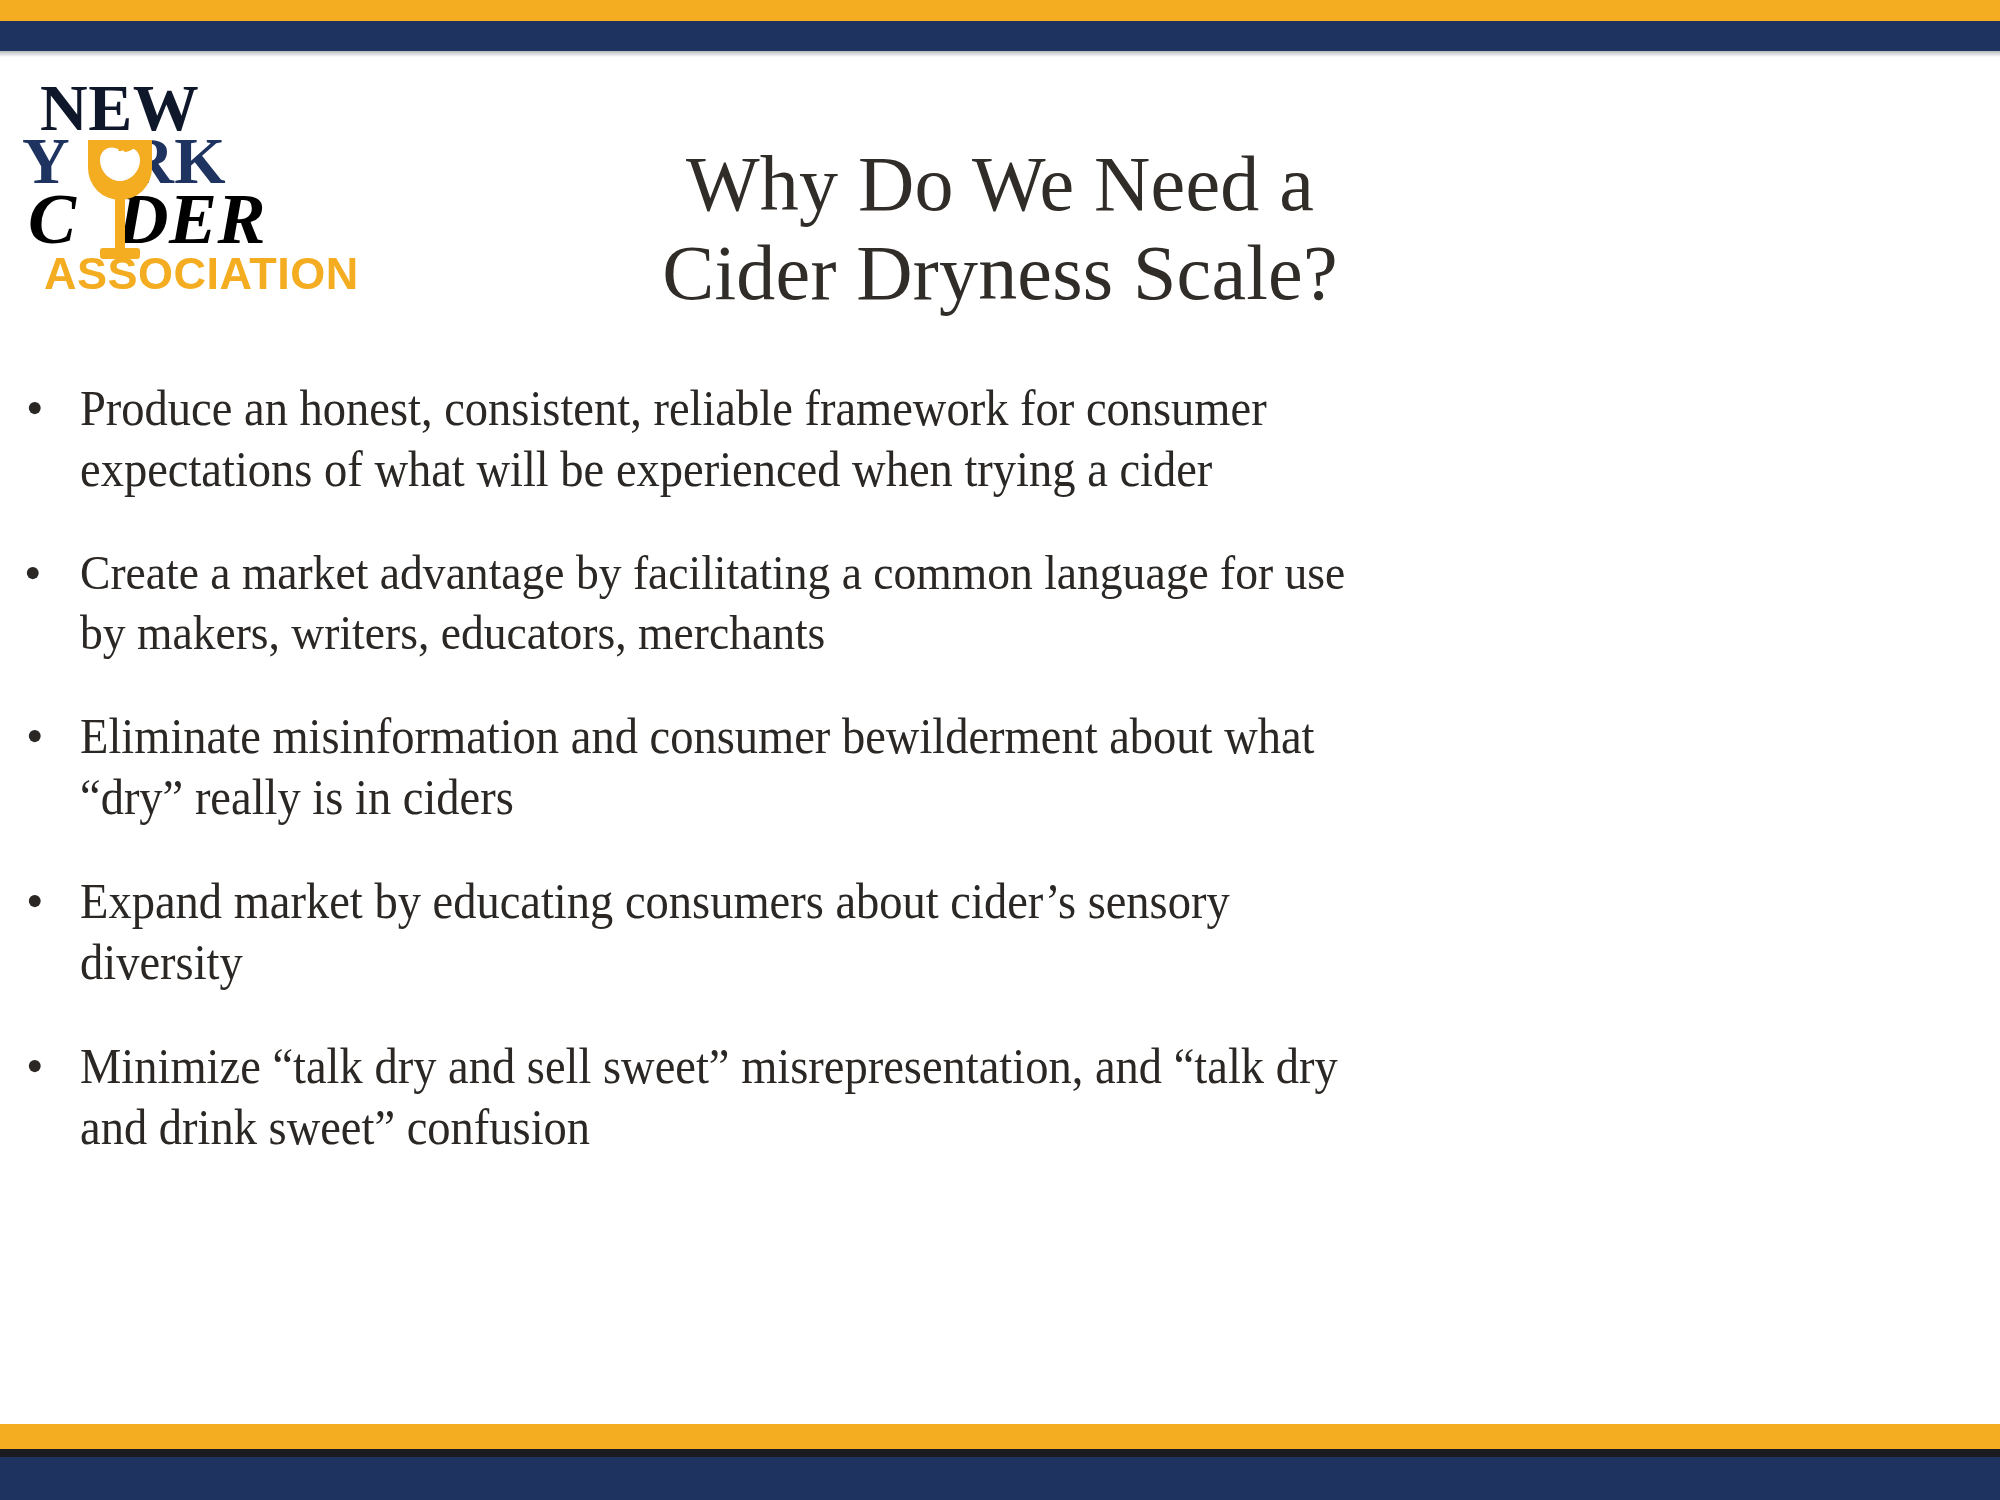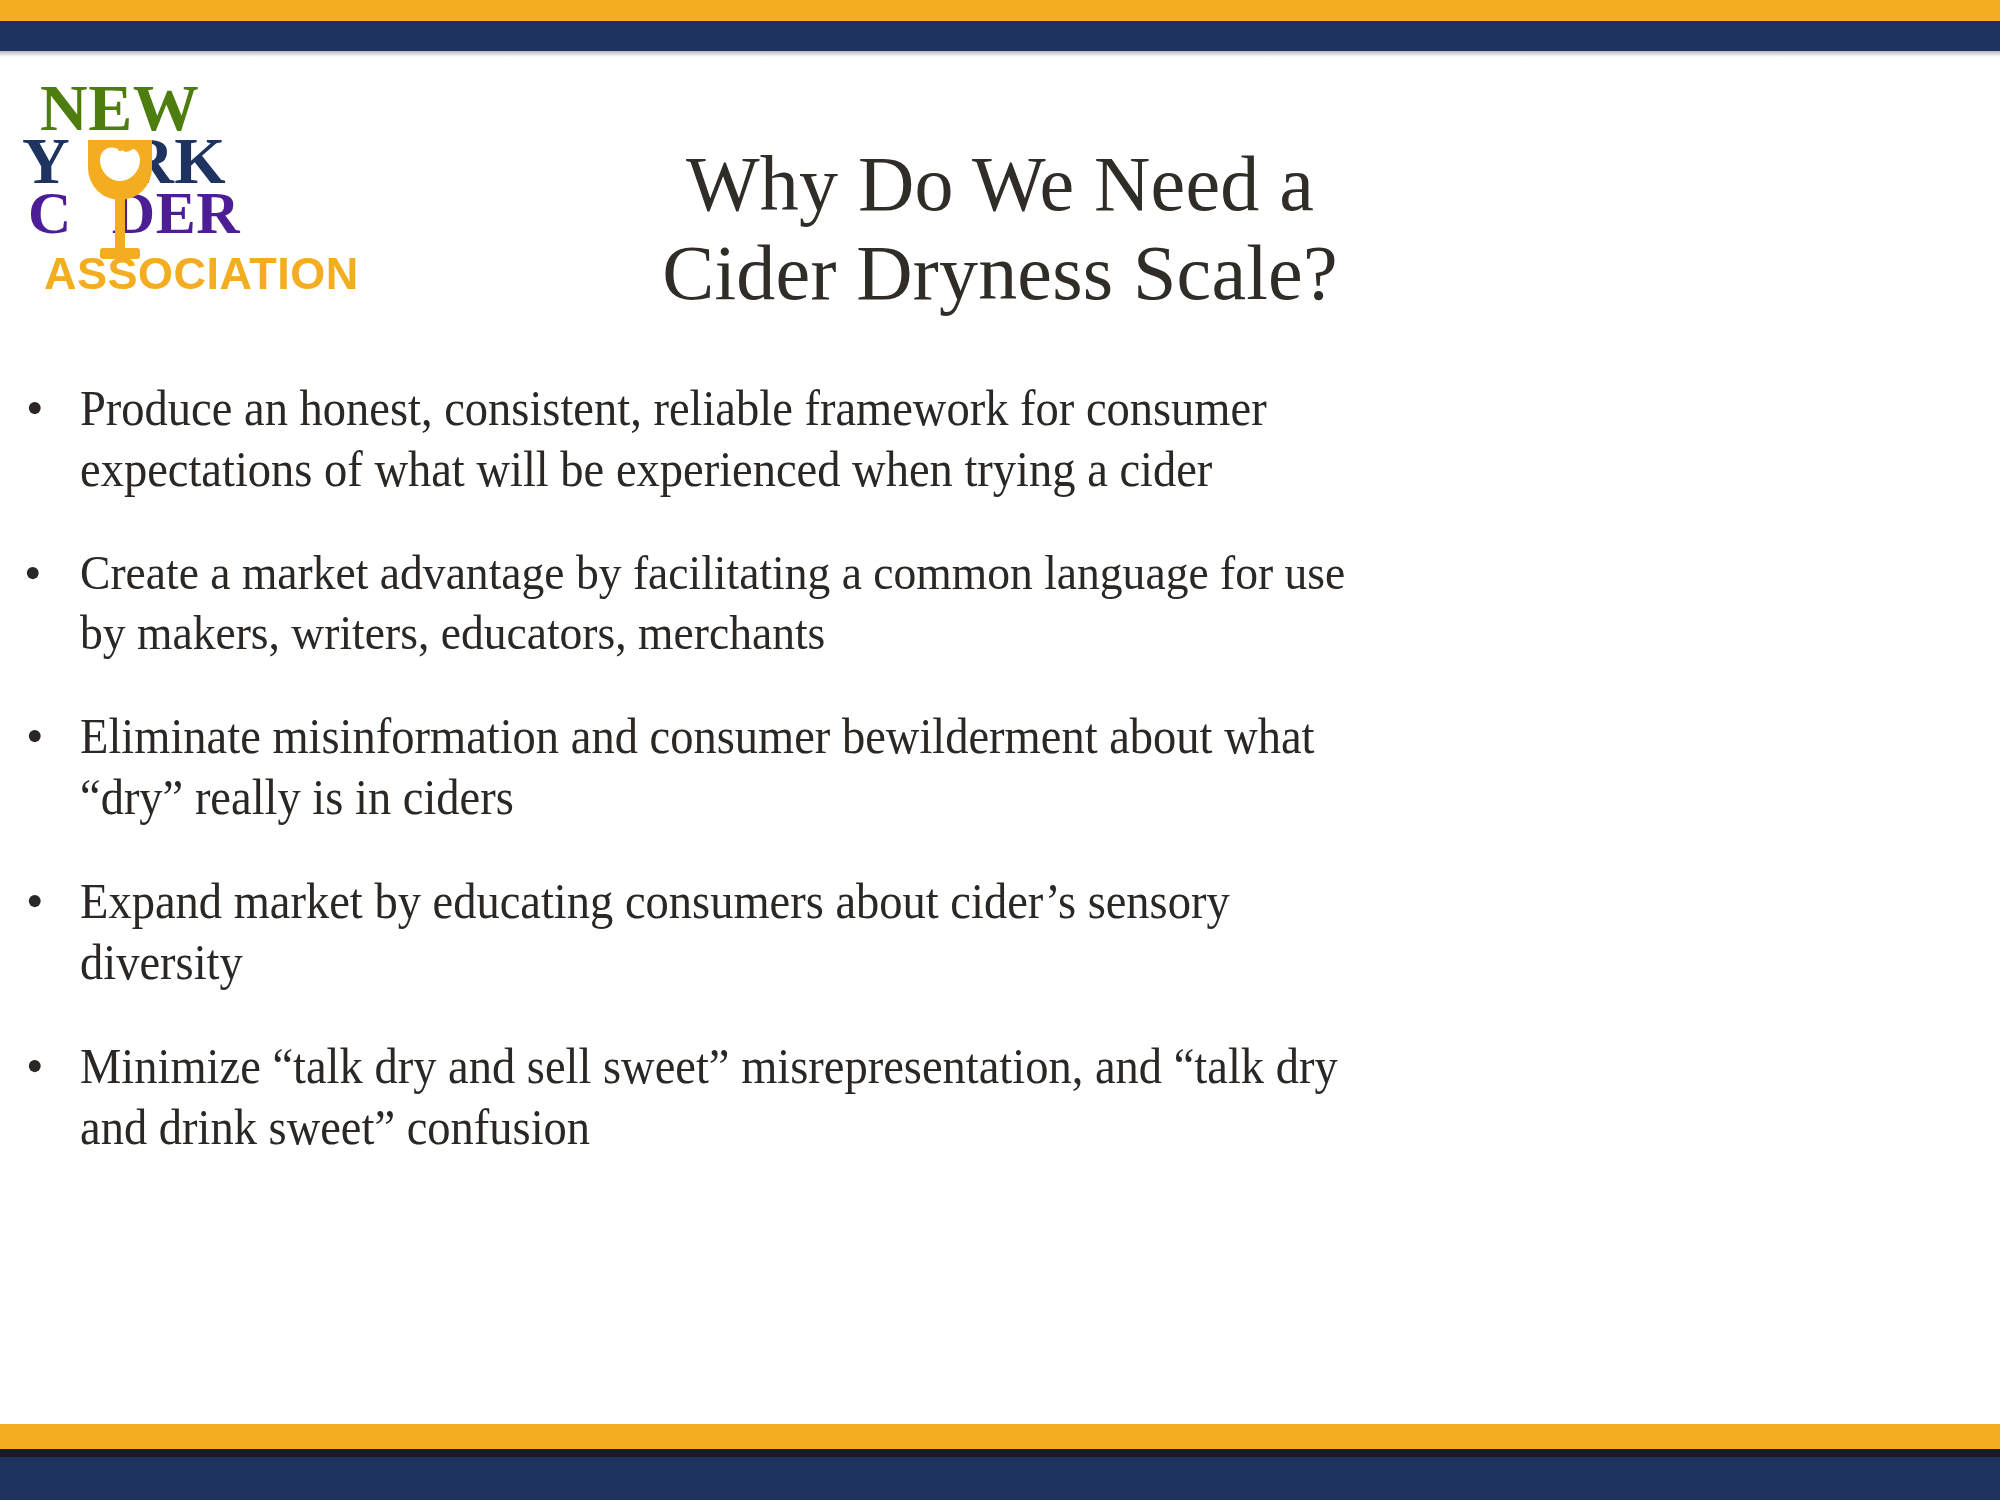--- a/index.html
+++ b/index.html
@@ -71,34 +71,35 @@
     font-family: "Liberation Serif", serif;
     font-weight: bold;
     line-height: 0.92;
     letter-spacing: 0.5px;
     white-space: nowrap;
   }
   .logo-new {
     position: absolute;
     left: 18px; top: 0;
     font-size: 66px;
-    color: #4d7c0f;
+    color: #0f172a;
   }
   .logo-york {
     position: absolute;
     left: 0px; top: 53px;
     font-size: 66px;
     color: #1E3360;
   }
   .logo-york .york-gap { display:inline-block; width: 56px; }
   .logo-cider {
     position: absolute;
     left: 6px; top: 108px;
-    font-size: 60px;
-    color: #4c1d95;
+    font-size: 72px;
+    color: #000000;
+    font-style: italic;
   }
   .logo-cider .cider-gap { display:inline-block; width: 40px; }
   .logo-assoc {
     position: absolute;
     left: 22px; top: 170px;
     font-family: "Liberation Sans", sans-serif;
     font-weight: bold;
     font-size: 45px;
     letter-spacing: 0.5px;
     color: #F4AC21;

